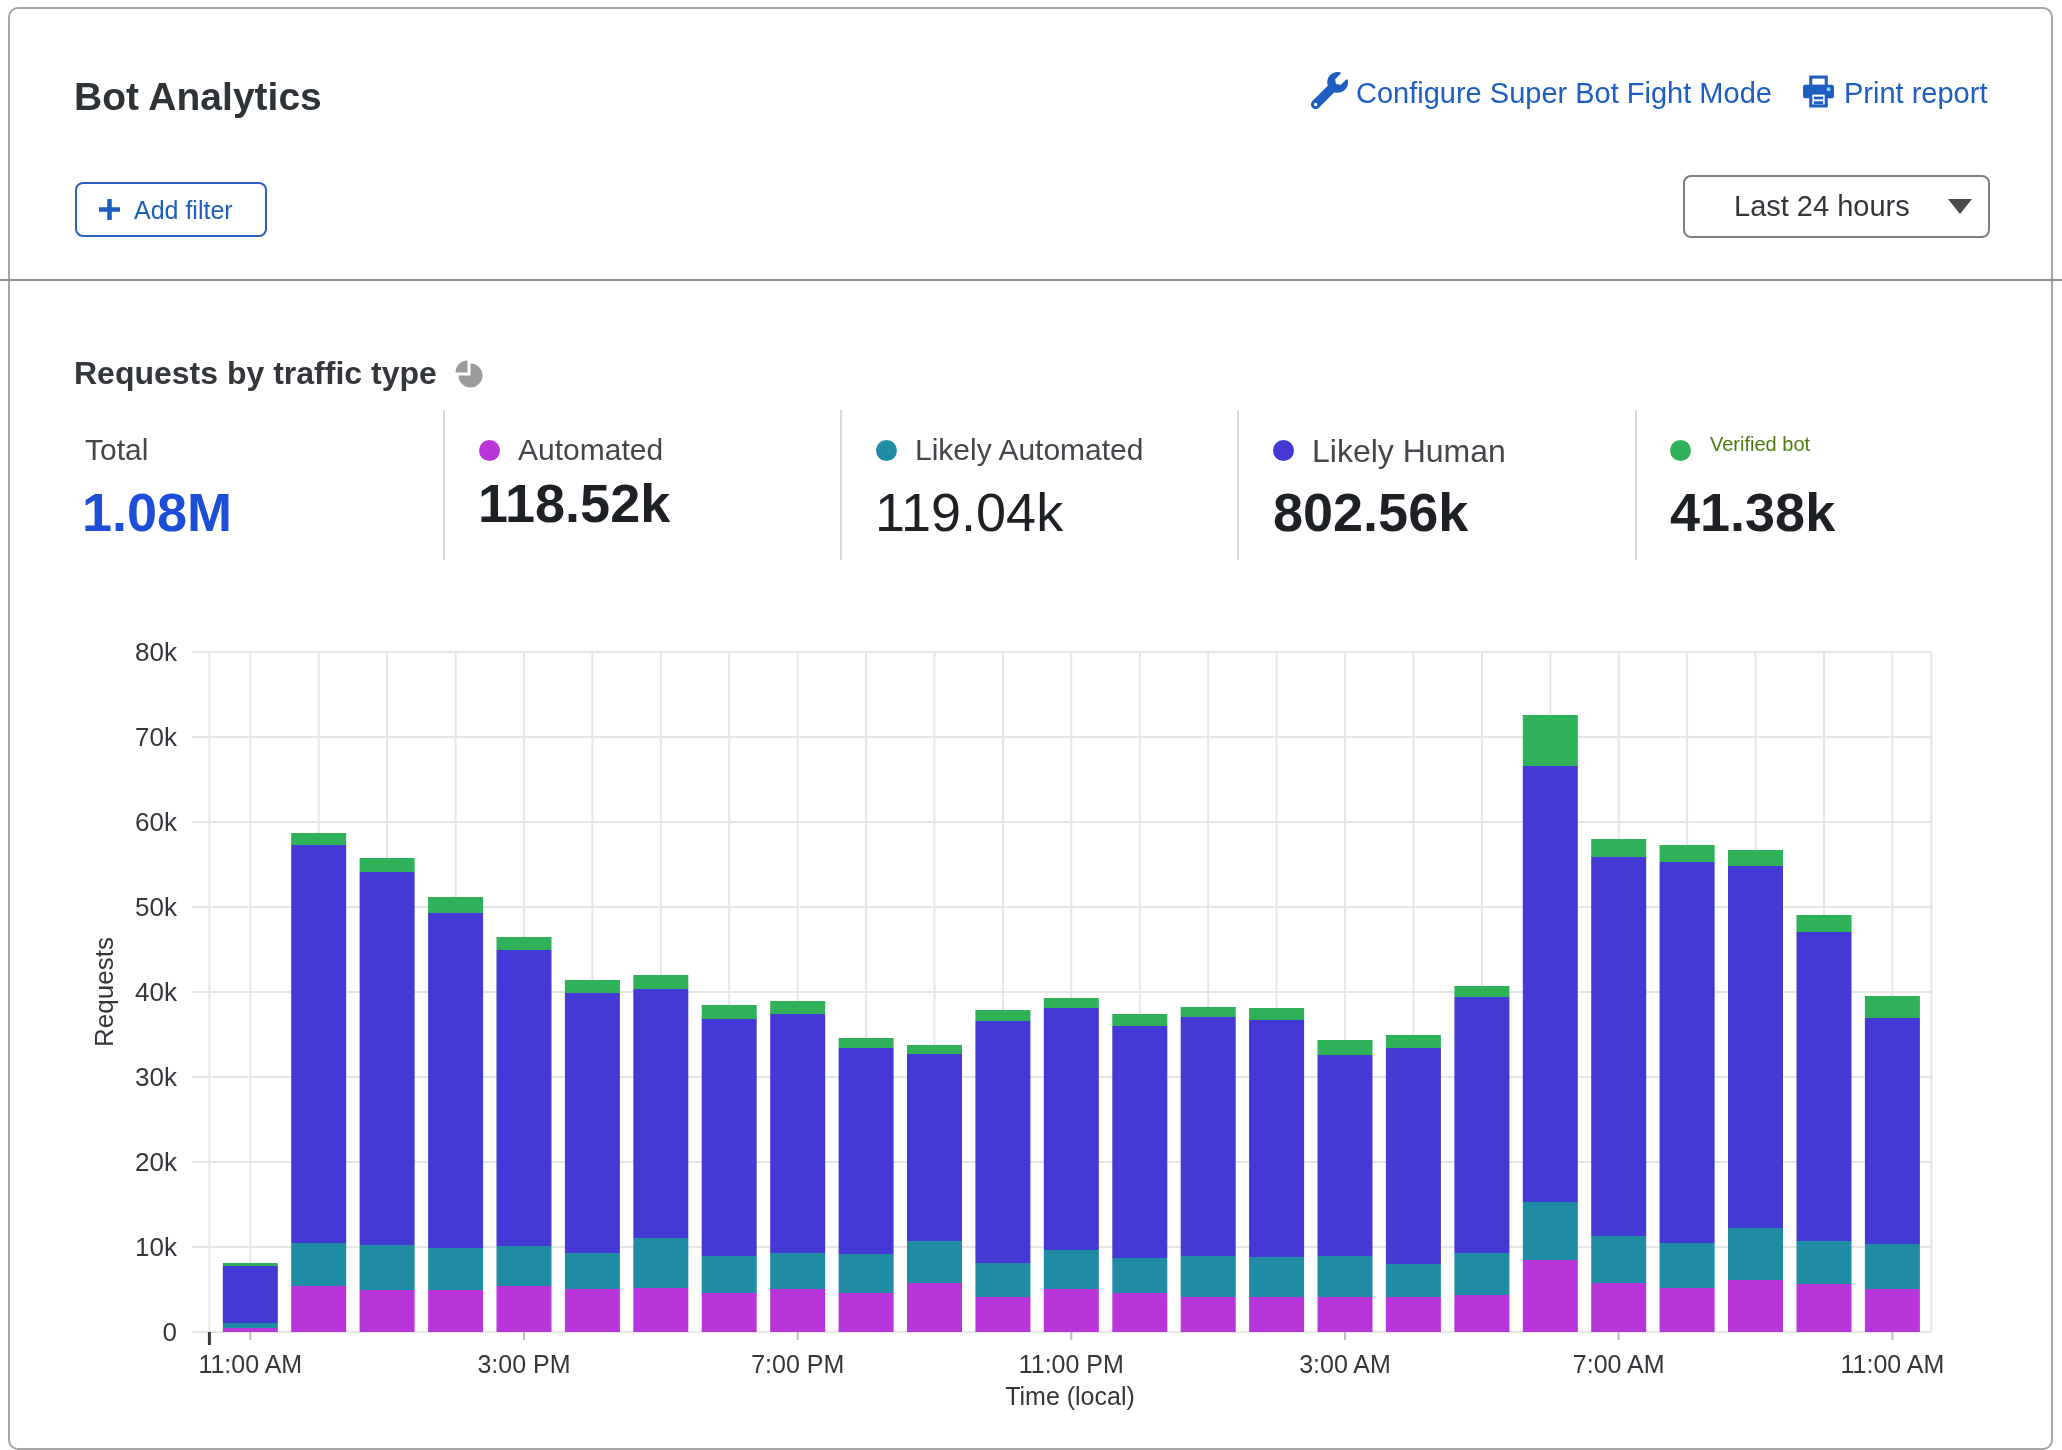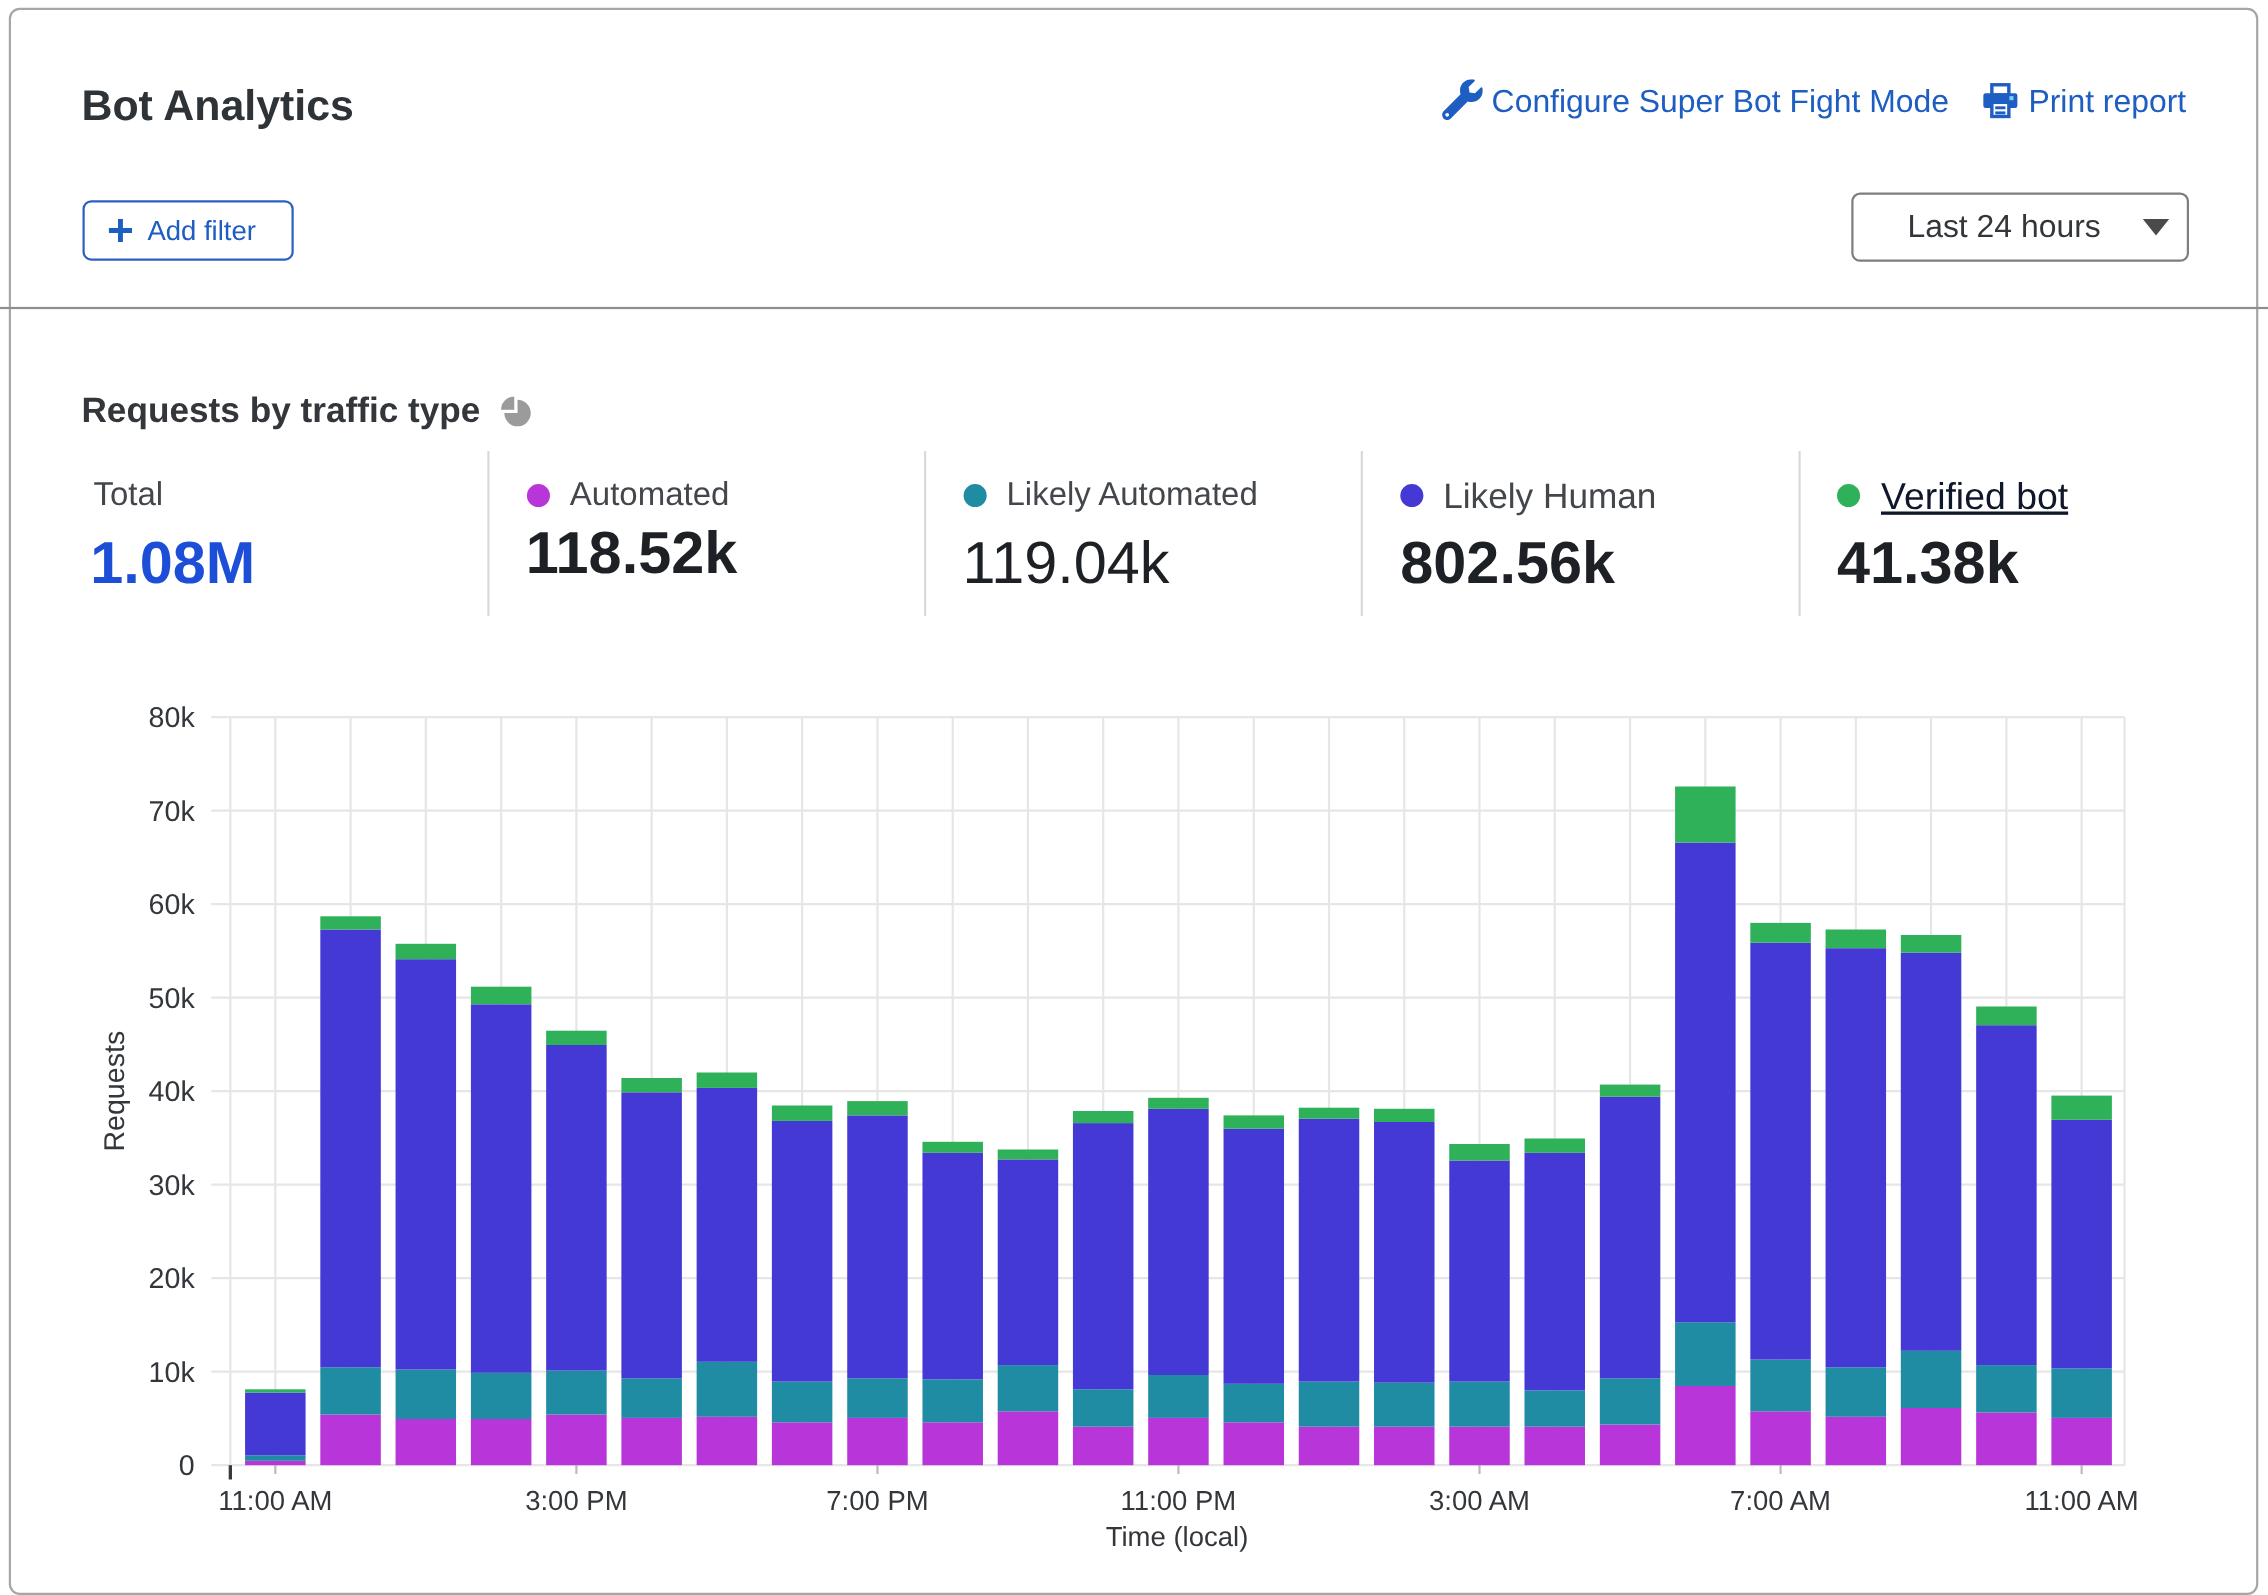--- a/index.html
+++ b/index.html
@@ -51,21 +51,21 @@
 <div class="abs" style="left:479px; top:440px; width:21px; height:21px; border-radius:50%; background:#b836d9;"></div>
 <div class="abs" style="left:518px; top:433px; font-size:30px; color:#43474c;">Automated</div>
 <div class="abs" style="left:478px; top:472px; font-size:54px; font-weight:700; color:#1d2025;text-align:center;">118.52k</div>
 <div class="abs" style="left:876px; top:440px; width:21px; height:21px; border-radius:50%; background:#1f8ca4;"></div>
 <div class="abs" style="left:915px; top:433px; font-size:30px; color:#43474c;">Likely Automated</div>
 <div class="abs" style="left:875px; top:481px; font-size:54px; font-weight:400; color:#1d2025;">119.04k</div>
 <div class="abs" style="left:1273px; top:440px; width:21px; height:21px; border-radius:50%; background:#4539d6;"></div>
 <div class="abs" style="left:1312px; top:433px; font-size:32px; color:#43474c;">Likely Human</div>
 <div class="abs" style="left:1273px; top:481px; font-size:54px; font-weight:700; color:#1d2025;">802.56k</div>
 <div class="abs" style="left:1670px; top:440px; width:21px; height:21px; border-radius:50%; background:#2eb158;"></div>
-<div class="abs" style="left:1710px; top:433px; font-size:34px; color:#0f172a;text-decoration:underline;">Verified bot</div>
+<div class="abs" style="left:1710px; top:433px; font-size:20px; color:#4d7c0f;">Verified bot</div>
 <div class="abs" style="left:1670px; top:481px; font-size:54px; font-weight:700; color:#1d2025;">41.38k</div>
 
 <svg class="abs" style="left:0; top:0;" width="2062" height="1450" viewBox="0 0 2062 1450">
 <g stroke="#e6e6e6" stroke-width="2">
 <line x1="192" y1="652" x2="1931.4" y2="652"></line>
 <line x1="192" y1="737" x2="1931.4" y2="737"></line>
 <line x1="192" y1="822" x2="1931.4" y2="822"></line>
 <line x1="192" y1="907" x2="1931.4" y2="907"></line>
 <line x1="192" y1="992" x2="1931.4" y2="992"></line>
 <line x1="192" y1="1077" x2="1931.4" y2="1077"></line>

